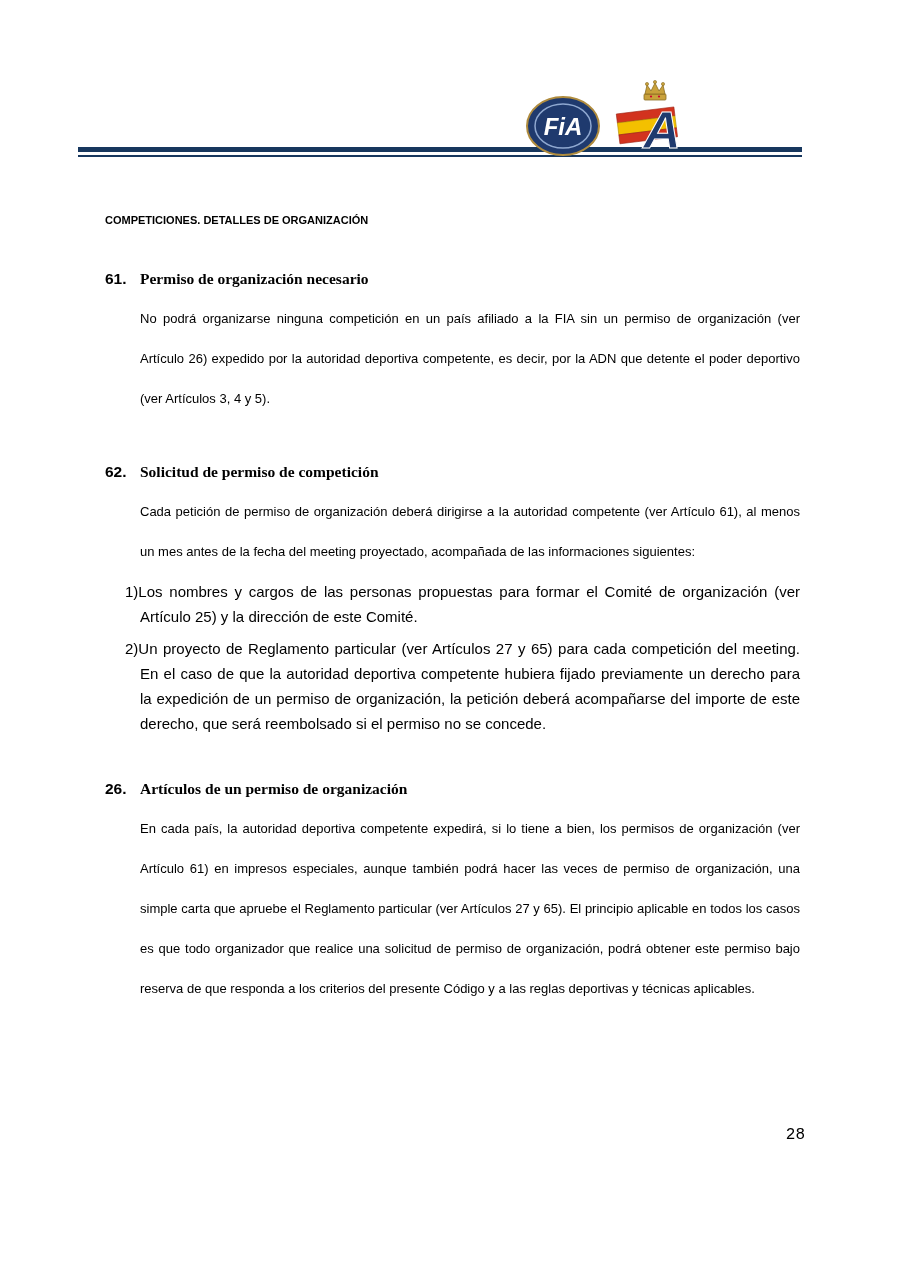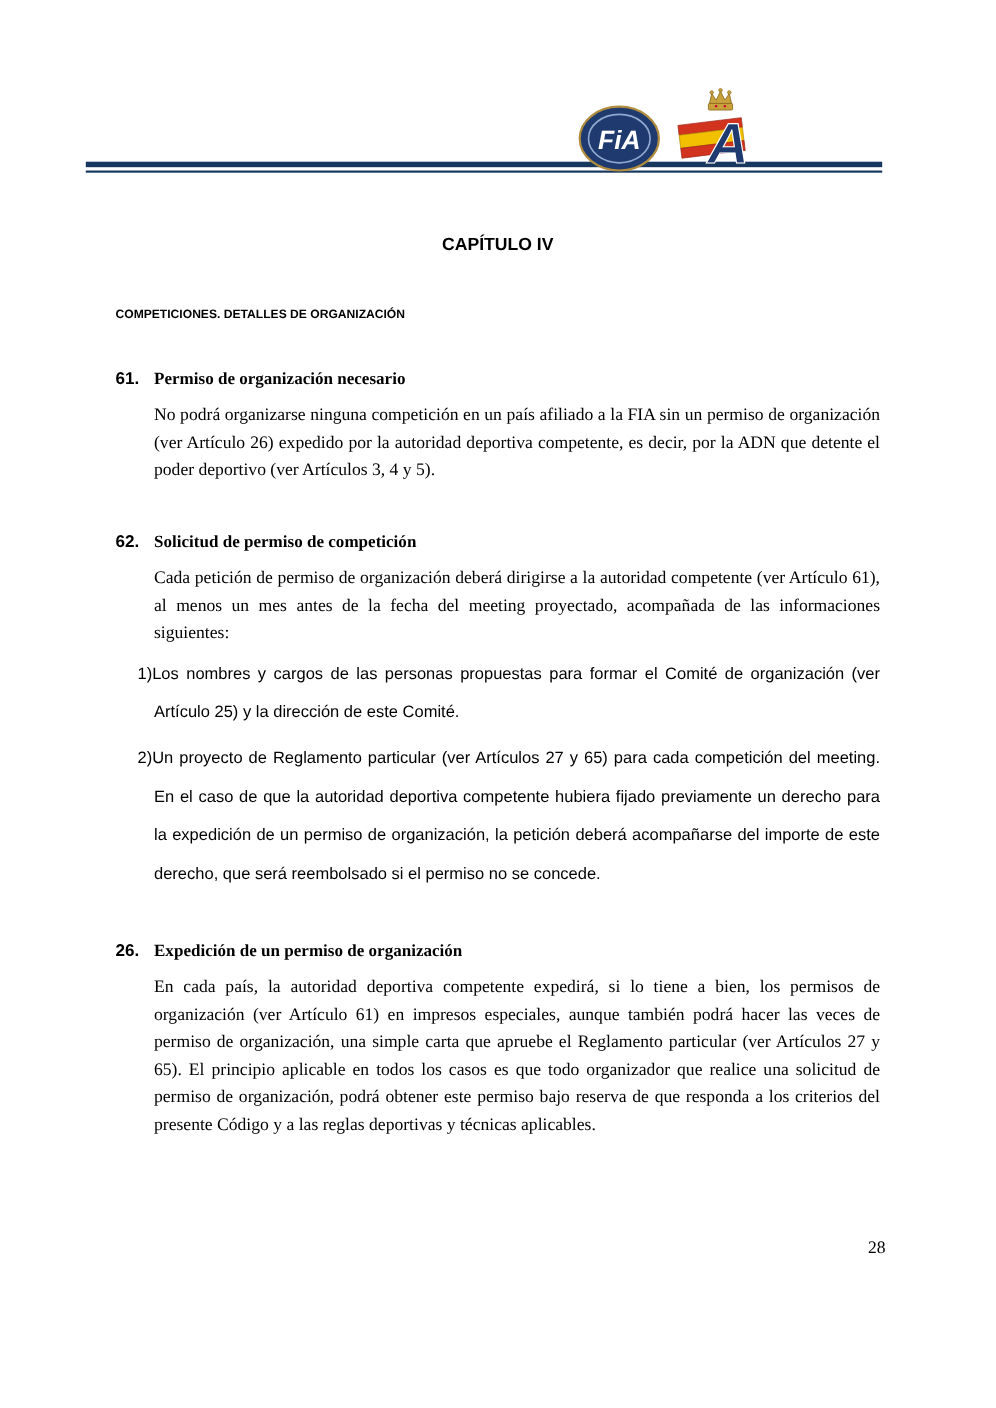--- a/index.html
+++ b/index.html
@@ -36,40 +36,39 @@
     font-size: 11px;
     font-weight: bold;
   }
   .article { margin-top: 44px; }
   .article-heading { display: flex; font-weight: bold; font-size: 15.5px; }
   .article-number { flex: 0 0 35px; width: 35px; }
   .article-title { flex: 1; font-family: Liberation Serif, serif; }
   .article-paragraph {
     margin: 11px 0 0 35px;
     text-align: justify;
-    font-size: 16px;
-    line-height: 25px;
-    font-family: Liberation Serif, serif;
+    font-size: 13px;
+    line-height: 40px;
   }
   .list-item {
     margin: 7px 0 0 20px;
     padding-left: 15px;
     text-indent: -15px;
     text-align: justify;
     font-size: 15px;
-    line-height: 35px;
+    line-height: 25px;
   }
   .list-marker { font-size: 15px; }
 
   
   .page-number {
     position: absolute;
     top: 1126px;
     right: 100px;
-    font-family: Liberation Serif, serif;
+    font-family: Liberation Mono, monospace;
     font-size: 16px;
   }
 </style>
 </head>
 <body>
 
 <div class="page">
 
   <header class="doc-header">
     <div class="header-rule">
@@ -104,21 +103,20 @@
           <rect x="8" y="53" width="58" height="9" fill="#d2331f" stroke="#9c2112" stroke-width="0.6"></rect>
         </g>
 
         <text x="52" y="70" text-anchor="middle" font-family="Liberation Sans, sans-serif" font-size="52" font-style="italic" font-weight="bold" fill="#1f3a6e" stroke="#ffffff" stroke-width="1">A</text>
       </svg>
     </div>
   </header>
 
   <main class="content">
 
-    <h1 class="chapter-title">CAPÍTULO IV</h1>
 
     <h2 class="section-heading">COMPETICIONES. DETALLES DE ORGANIZACIÓN</h2>
 
     <section class="article">
       <div class="article-heading">
         <span class="article-number">61.</span>
         <span class="article-title">Permiso de organización necesario</span>
       </div>
       <p class="article-paragraph">No podrá organizarse ninguna competición en un país afiliado a la FIA sin un permiso de organización (ver Artículo 26) expedido por la autoridad deportiva competente, es decir, por la ADN que detente el poder deportivo (ver Artículos 3, 4 y 5).</p>
     </section>
@@ -131,21 +129,21 @@
       <p class="article-paragraph">Cada petición de permiso de organización deberá dirigirse a la autoridad competente (ver Artículo 61), al menos un mes antes de la fecha del meeting proyectado, acompañada de las informaciones siguientes:</p>
 
       <div class="list-item"><span class="list-marker">1)</span><span>Los nombres y cargos de las personas propuestas para formar el Comité de organización (ver Artículo 25) y la dirección de este Comité.</span></div>
 
       <div class="list-item"><span class="list-marker">2)</span><span>Un proyecto de Reglamento particular (ver Artículos 27 y 65) para cada competición del meeting. En el caso de que la autoridad deportiva competente hubiera fijado previamente un derecho para la expedición de un permiso de organización, la petición deberá acompañarse del importe de este derecho, que será reembolsado si el permiso no se concede.</span></div>
     </section>
 
     <section class="article">
       <div class="article-heading">
         <span class="article-number">26.</span>
-        <span class="article-title">Expedición de un permiso de organización</span>
+        <span class="article-title">Artículos de un permiso de organización</span>
       </div>
       <p class="article-paragraph">En cada país, la autoridad deportiva competente expedirá, si lo tiene a bien, los permisos de organización (ver Artículo 61) en impresos especiales, aunque también podrá hacer las veces de permiso de organización, una simple carta que apruebe el Reglamento particular (ver Artículos 27 y 65). El principio aplicable en todos los casos es que todo organizador que realice una solicitud de permiso de organización, podrá obtener este permiso bajo reserva de que responda a los criterios del presente Código y a las reglas deportivas y técnicas aplicables.</p>
     </section>
 
   </main>
 
   <div class="page-number">28</div>
 
 </div>
 

